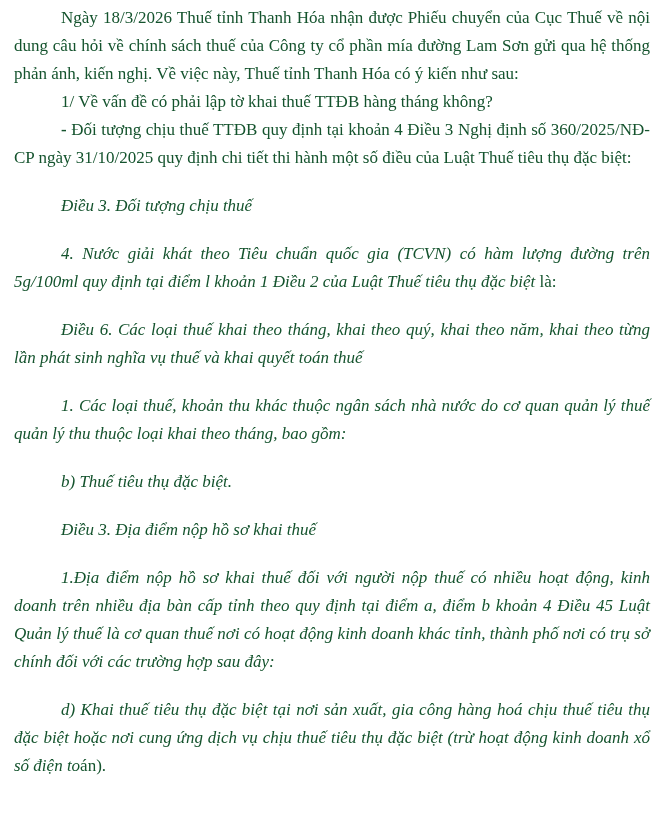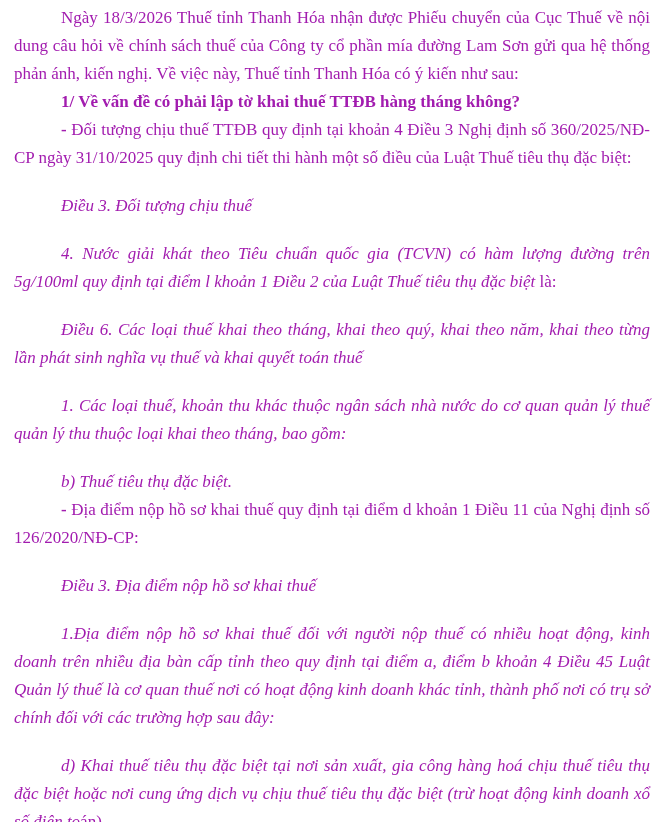--- a/index.html
+++ b/index.html
@@ -1,35 +1,35 @@
 <!DOCTYPE html>
 <html><head>
 <meta charset="utf-8">
 <style>
   html, body { margin: 0; padding: 0; background: #e8e8e8; }
   .page {
     width: 661px;
     height: 822px;
     margin: 0 auto;
     background: #ffffff;
-    color: #a21caf;
+    color: #14532d;
     font-family: "Liberation Serif", "DejaVu Serif", serif;
     font-size: 17px;
     line-height: 28px;
     box-sizing: border-box;
     padding: 4px 11px 0 14px;
     overflow: hidden;
   }
   .page p {
     margin: 0;
     text-align: justify;
     text-indent: 47px;
   }
   p.heading {
-    font-weight: bold;
+    font-weight: normal;
   }
   p.cite {
     font-style: italic;
     margin-top: 20px;
   }
   .upright { font-style: normal; }
   .dash { font-weight: bold; }
 </style>
 </head>
 <body>
@@ -46,21 +46,20 @@
 
   <p class="cite"><span>4. Nước giải khát theo Tiêu chuẩn quốc gia (TCVN) có hàm lượng đường trên 5g/100ml quy định tại điểm l khoản 1 Điều 2 của Luật Thuế tiêu thụ đặc biệt</span><span class="upright"> là:</span></p>
 
 
   <p class="cite"><span>Điều 6. Các loại thuế khai theo tháng, khai theo quý, khai theo năm, khai theo từng lần phát sinh nghĩa vụ thuế và khai quyết toán thuế</span></p>
 
   <p class="cite"><span>1. Các loại thuế, khoản thu khác thuộc ngân sách nhà nước do cơ quan quản lý thuế quản lý thu thuộc loại khai theo tháng, bao gồm:</span></p>
 
   <p class="cite"><span>b) Thuế tiêu thụ đặc biệt.</span></p>
 
-  <p><span class="dash">- </span><span>Địa điểm nộp hồ sơ khai thuế quy định tại điểm d khoản 1 Điều 11 của Nghị định số 126/2020/NĐ-CP:</span></p>
 
   <p class="cite"><span>Điều 3. Địa điểm nộp hồ sơ khai thuế</span></p>
 
 
   <p class="cite"><span>1.Địa điểm nộp hồ sơ khai thuế đối với người nộp thuế có nhiều hoạt động, kinh doanh trên nhiều địa bàn cấp tỉnh theo quy định tại điểm a, điểm b khoản 4 Điều 45 Luật Quản lý thuế là cơ quan thuế nơi có hoạt động kinh doanh khác tỉnh, thành phố nơi có trụ sở chính đối với các trường hợp sau đây:</span></p>
 
   <p class="cite"><span>d) Khai thuế tiêu thụ đặc biệt tại nơi sản xuất, gia công hàng hoá chịu thuế tiêu thụ đặc biệt hoặc nơi cung ứng dịch vụ chịu thuế tiêu thụ đặc biệt (trừ hoạt động kinh doanh xổ số điện to</span><span class="upright">án).</span></p>
 
 </div>
 

